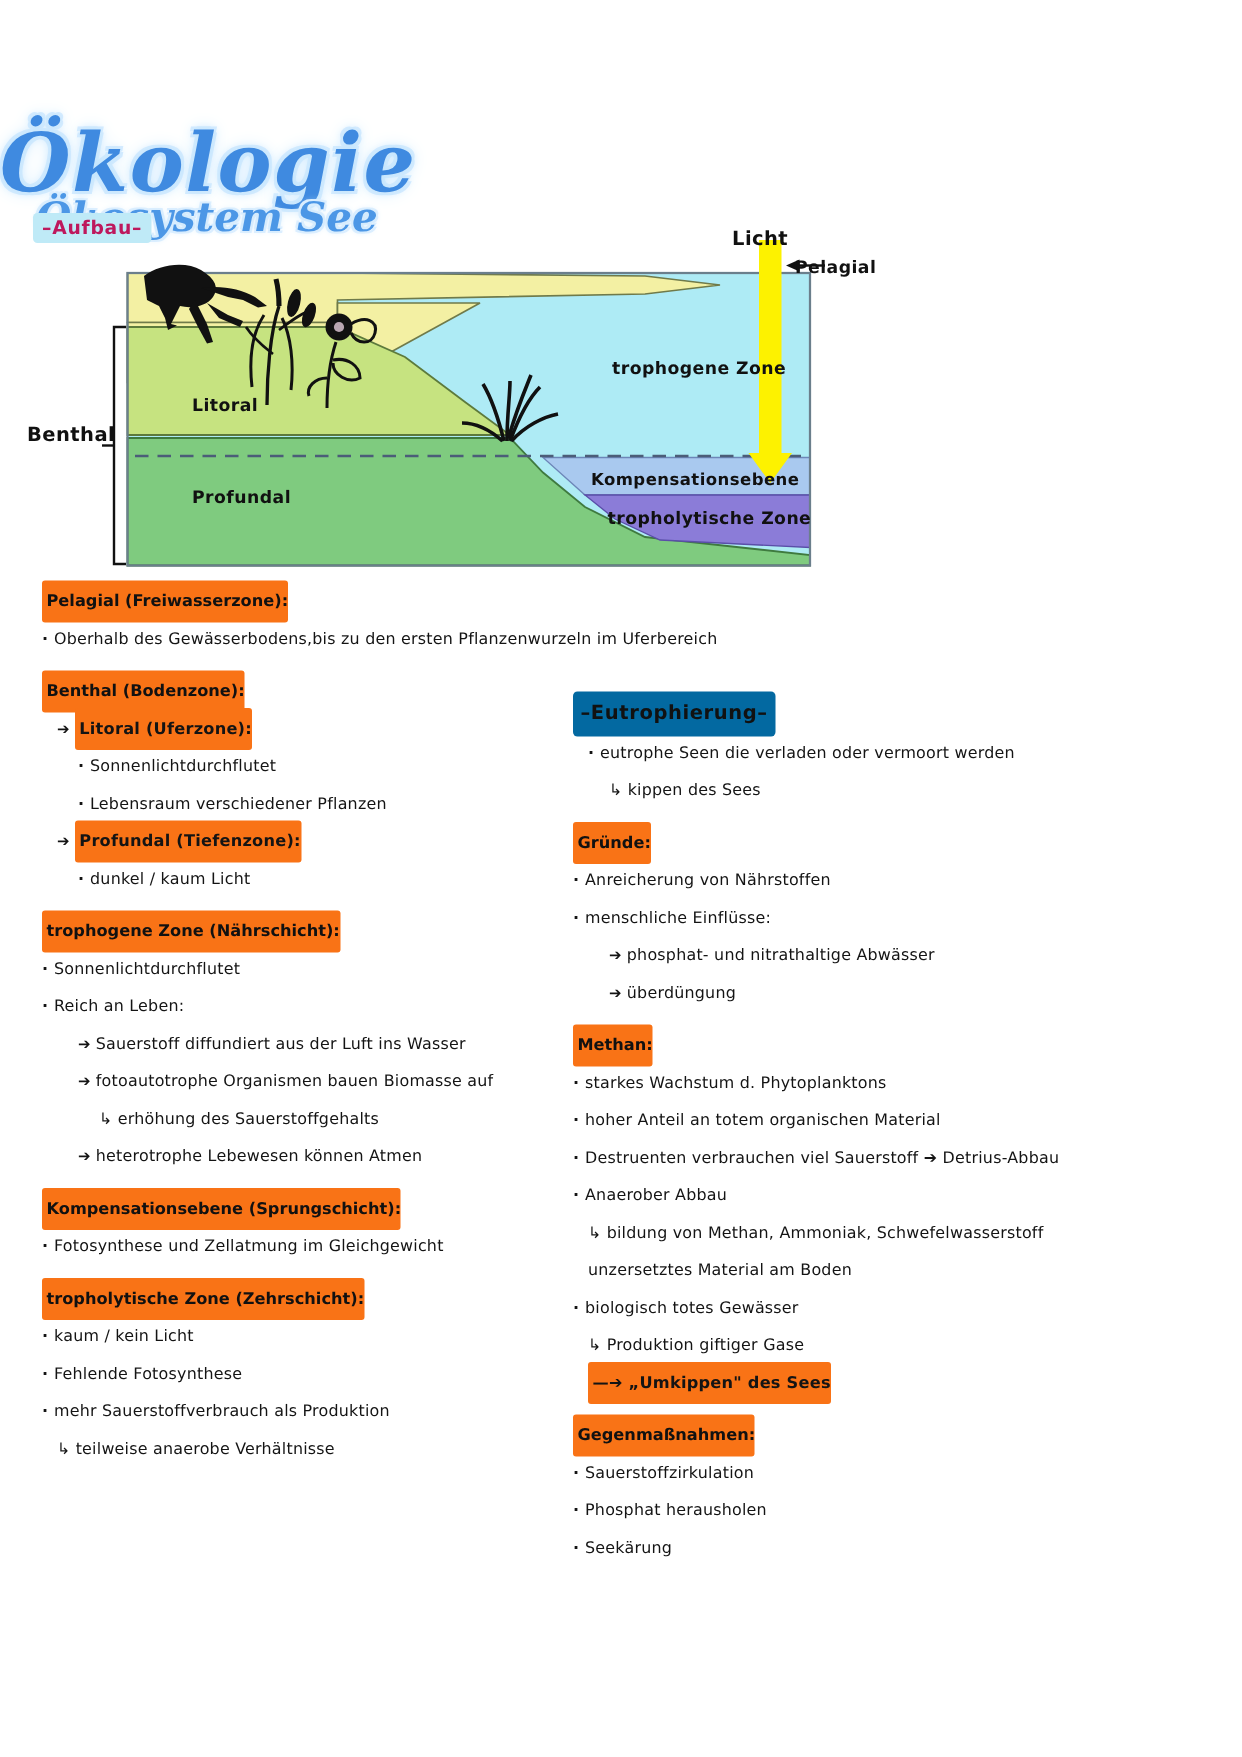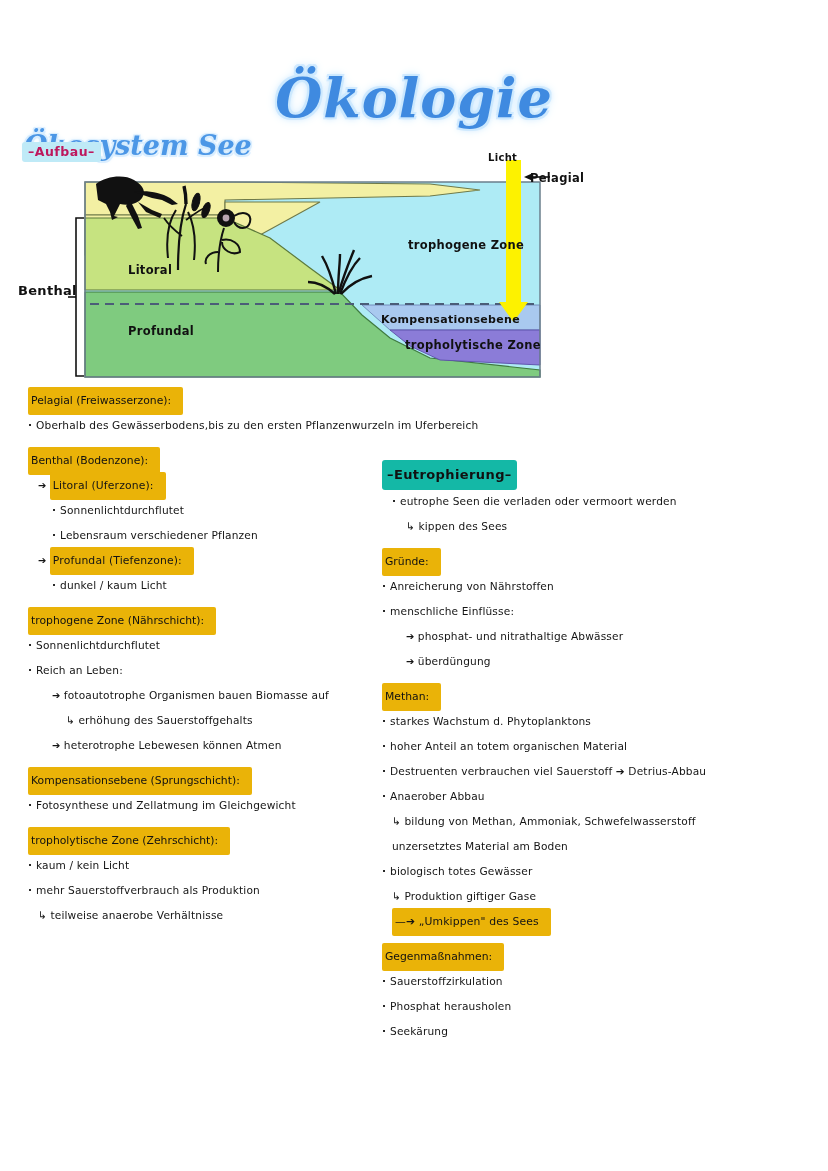--- a/index.html
+++ b/index.html
@@ -13,24 +13,23 @@
     height: 1171px;
     position: relative;
     overflow: hidden;
     font-family: "DejaVu Sans", "Liberation Sans", sans-serif;
     color: #111;
   }
 
   
   .page-title {
     position: absolute;
-    top: 30px;
+    top: 40px;
     left: 0;
     width: 828px;
-    text-align: center;
     font-family: "DejaVu Serif", "Liberation Serif", serif;
     font-style: italic;
     font-weight: 700;
     font-size: 54px;
     letter-spacing: 1px;
     color: #3f8ae0;
     text-shadow:
        0 0 6px #bfe3fb,
        0 0 12px #cfeaff,
        2px 2px 0 #d6ecff,
@@ -82,48 +81,48 @@
     font-size: 13px;
     font-weight: 700;
     color: #111;
     letter-spacing: .3px;
     white-space: nowrap;
   }
   .lbl-benthal  { left: 8px;   top: 123px; }
   .lbl-litoral  { left: 118px; top: 103px; font-size: 11.5px;}
   .lbl-profundal{ left: 118px; top: 164px; font-size: 11.5px;}
   .lbl-tropho   { left: 398px; top: 78px;  font-size: 11.5px; text-align: right;}
-  .lbl-komp     { left: 371px; top: 153px; font-size: 11px;}
+  .lbl-komp     { left: 384px; top: 153px; font-size: 11px;}
   .lbl-trophol  { left: 395px; top: 178px; font-size: 11.5px;}
-  .lbl-licht    { left: 478px; top: -8px;  font-size: 10px;}
+  .lbl-licht    { left: 478px; top: -8px;  font-size: 13px;}
   .lbl-pelagial { left: 520px; top: 11px;  font-size: 11.5px;}
 
   
   .col { position: absolute; }
   #col-left  { left: 28px;  top: 386px;  width: 368px; }
   #col-right { left: 382px; top: 460px;  width: 420px; }
 
   .line {
     font-size: 10.6px;
     letter-spacing: .15px;
     color: #141414;
     white-space: nowrap;
     font-weight: 500;
   }
   .hl {                        
     display: inline-block;
-    background: #eab308;
-    padding: 1px 12px 2px 3px;
+    background: #f97316;
+    padding: 1px 0 2px 3px;
     border-radius: 2px;
-    font-weight: 400;
+    font-weight: 700;
     font-size: 10.8px;
   }
   .hl-cyan {
     display: inline-block;
-    background: #14b8a6;
+    background: #0369a1;
     padding: 1px 5px 2px 5px;
     border-radius: 3px;
     font-weight: 700;
     font-size: 13px;
     letter-spacing: .4px;
   }
   .bul::before  { content: "· "; font-weight: 700; }
   .arrow::before{ content: "\2794\00a0"; font-size: 10px; }
   .sub::before  { content: "\21B3\00a0"; font-size: 10.5px; }
 
@@ -238,29 +237,31 @@
     <div class="row"><span class="hl">Benthal (Bodenzone):</span></div>
     <div class="row"><span class="line i1 arrow"><span class="hl">Litoral (Uferzone):</span></span></div>
     <div class="row"><span class="line i2 bul">Sonnenlichtdurchflutet</span></div>
     <div class="row"><span class="line i2 bul">Lebensraum verschiedener Pflanzen</span></div>
     <div class="row"><span class="line i1 arrow"><span class="hl">Profundal (Tiefenzone):</span></span></div>
     <div class="row"><span class="line i2 bul">dunkel / kaum Licht</span></div>
     <div class="gap-s"></div>
     <div class="row"><span class="hl">trophogene Zone (Nährschicht):</span></div>
     <div class="row"><span class="line i0 bul">Sonnenlichtdurchflutet</span></div>
     <div class="row"><span class="line i0 bul">Reich an Leben:</span></div>
+    <div class="row"><span class="line i2 arrow">Sauerstoff diffundiert aus der Luft ins Wasser</span></div>
     <div class="row"><span class="line i2 arrow">fotoautotrophe Organismen bauen Biomasse auf</span></div>
     <div class="row"><span class="line i3 sub">erhöhung des Sauerstoffgehalts</span></div>
     <div class="row"><span class="line i2 arrow">heterotrophe Lebewesen können Atmen</span></div>
     <div class="gap-s"></div>
     <div class="row"><span class="hl">Kompensationsebene (Sprungschicht):</span></div>
     <div class="row"><span class="line i0 bul">Fotosynthese und Zellatmung im Gleichgewicht</span></div>
     <div class="gap-s"></div>
     <div class="row"><span class="hl">tropholytische Zone (Zehrschicht):</span></div>
     <div class="row"><span class="line i0 bul">kaum / kein Licht</span></div>
+    <div class="row"><span class="line i0 bul">Fehlende Fotosynthese</span></div>
     <div class="row"><span class="line i0 bul">mehr Sauerstoffverbrauch als Produktion</span></div>
     <div class="row"><span class="line i1 sub">teilweise anaerobe Verhältnisse</span></div>
     <div class="gap-s"></div>
   </div>
 
 <div class="col" id="col-right">
   <div class="row-t">
     <span class="hl-cyan">–Eutrophierung–</span>
   </div>
   <div id="right-blocks">

